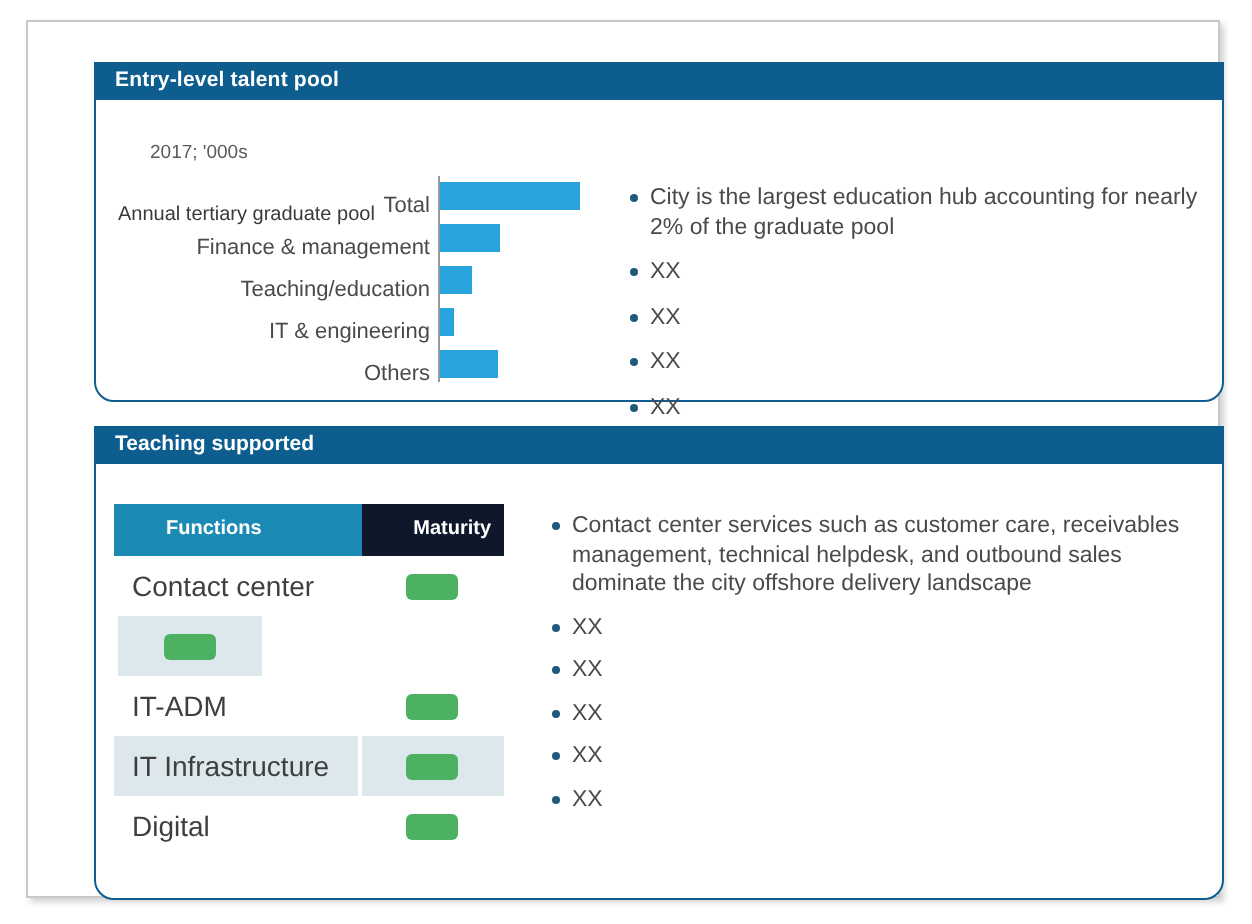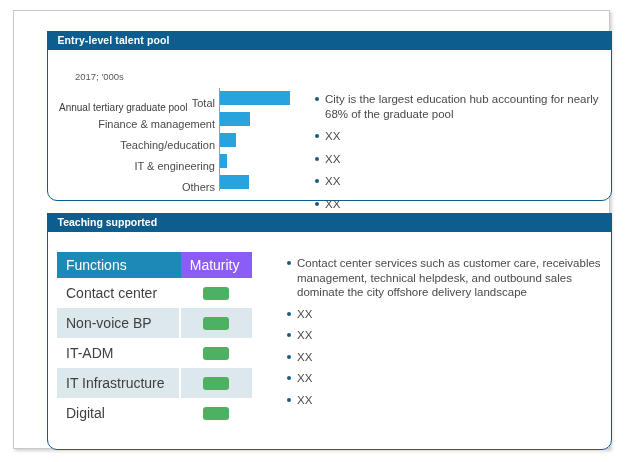--- a/index.html
+++ b/index.html
@@ -131,27 +131,27 @@
     left:9px;top:38px;
     width:195px;
   }
   .t-head{
     display:flex;
     height:26px;
     background:#1b8ab5;
   }
   .t-head div{
     color:#ffffff;
-    font-size:14px;font-weight:normal;
+    font-size:10px;font-weight:bold;
     line-height:26px;
-    padding-left:9px;
+    padding-left:26px;
     box-sizing:border-box;
   }
   .c-fn{width:123px;}
-  .c-mt{width:72px;margin-left:2px;background:#8b5cf6;}
+  .c-mt{width:72px;margin-left:2px;background:#0f172a;}
   .t-row{
     display:flex;
     height:30px;
   }
   .t-row .cell-fn{
     width:123px;
     font-size:14px;color:#3f3f3f;
     line-height:30px;
     padding-left:9px;
     box-sizing:border-box;
@@ -163,21 +163,21 @@
   .t-row.alt .cell-fn,.t-row.alt .cell-mt{background:#dce8ec;}
   .t-row.plain .cell-fn,.t-row.plain .cell-mt{background:#ffffff;}
   .pill{
     width:26px;height:13px;
     border-radius:3px;
     background:#4cb262;
   }
 
   .bullets2{
     position:absolute;
-    left:238px;top:42px;
+    left:227px;top:42px;
     width:320px;
   }
   .bullets2 .bullet{margin-bottom:7px;}
 </style>
 </head>
 <body>
 
 <div class="frame">
 
   <div class="panel1">
@@ -209,21 +209,21 @@
         <div class="bar" style="width:29px;"></div>
       </div>
 
       <div class="bar-row" style="top:63px;">
         <div class="bar-label">IT &amp; engineering</div>
         <div class="bar" style="width:7px;"></div>
       </div>
     </div>
 
     <div class="bullets1">
-      <div class="bullet">City is the largest education hub accounting for nearly 68% of the graduate pool</div>
+      <div class="bullet">City is the largest education hub accounting for nearly 2% of the graduate pool</div>
       <div class="bullet">XX</div>
       <div class="bullet">XX</div>
       <div class="bullet">XX</div>
       <div class="bullet">XX</div>
     </div>
   </div>
 
   <div class="panel2">
     <div class="panel2-header">Teaching supported</div>
 
@@ -234,21 +234,20 @@
       </div>
 
       <div class="t-row plain">
         <div class="cell-fn">Contact center</div>
         <div class="cell-mt">
             <span class="pill"></span>
           </div>
       </div>
 
       <div class="t-row alt">
-        <div class="cell-fn">Non-voice BP</div>
         <div class="cell-mt">
             <span class="pill"></span>
           </div>
       </div>
 
       <div class="t-row plain">
         <div class="cell-fn">IT-ADM</div>
         <div class="cell-mt">
             <span class="pill"></span>
           </div>

